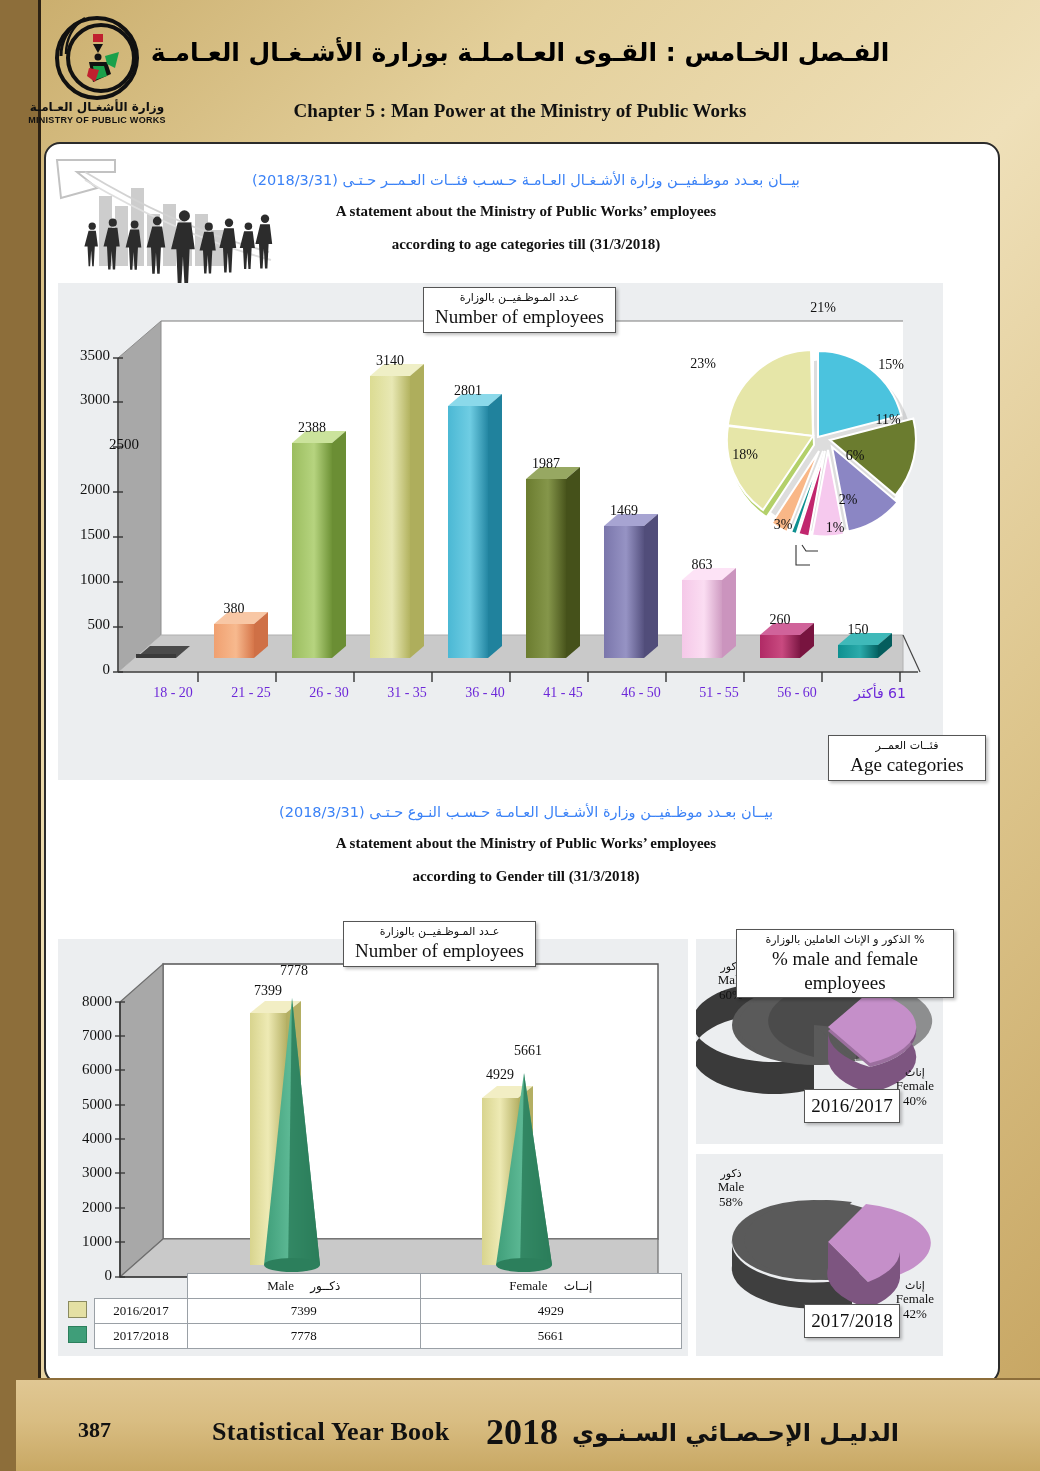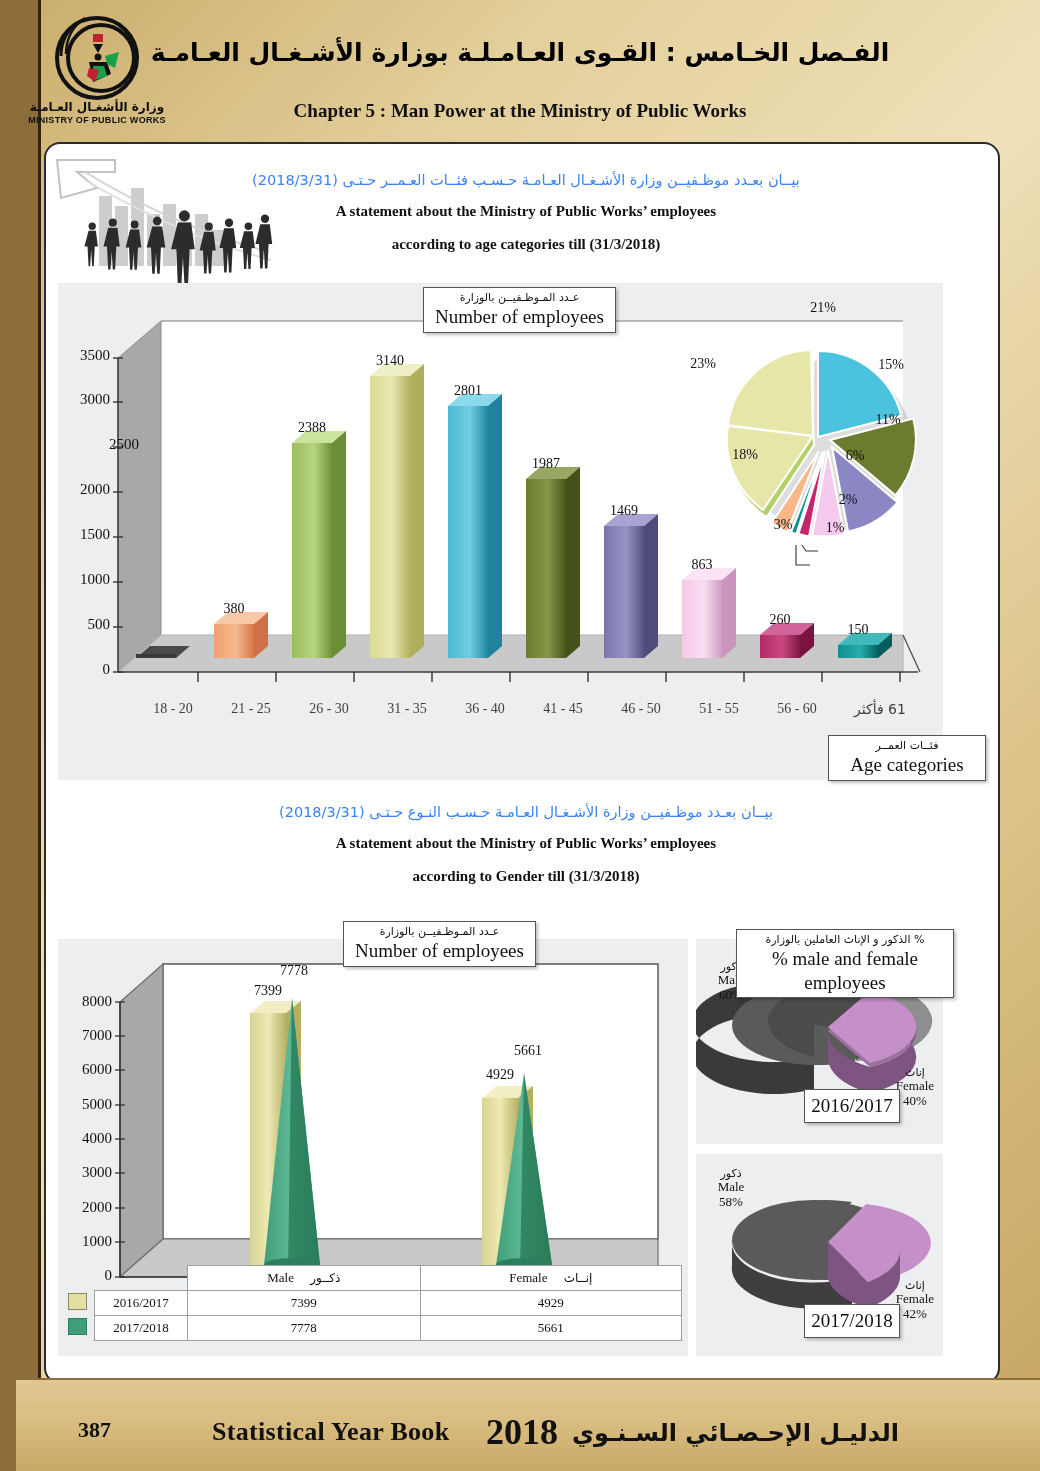--- a/index.html
+++ b/index.html
@@ -44,21 +44,21 @@
 
   
   .callout{position:absolute;background:#fff;border:1px solid #555;
     box-shadow:2px 2px 3px rgba(0,0,0,.25);text-align:center;padding:3px 8px;z-index:9;}
   .callout .ca{font-family:"DejaVu Sans",sans-serif;font-size:11px;color:#111;direction:rtl;line-height:1.25;}
   .callout .ce{font-family:"Liberation Serif",serif;font-size:19px;color:#111;line-height:1.25;}
 
   
   .panel{position:absolute;background:#eceef0;}
   .axis-num{position:absolute;font-family:"Liberation Serif",serif;font-size:15px;color:#111;text-align:right;}
-  .cat-lbl{position:absolute;font-family:"Liberation Serif",serif;font-size:14px;color:#404040;text-align:center;margin-top:16px;}
+  .cat-lbl{position:absolute;font-family:"Liberation Serif",serif;font-size:14px;color:#6d28d9;text-align:center;}
   .val-lbl{position:absolute;font-family:"Liberation Serif",serif;font-size:14px;color:#111;text-align:center;}
   .pct-lbl{position:absolute;font-family:"Liberation Serif",serif;font-size:14px;color:#111;text-align:center;}
   .gen-lbl{position:absolute;text-align:center;line-height:1.12;}
   .gen-lbl .ga{font-family:"DejaVu Sans",sans-serif;font-size:11px;color:#111;direction:rtl;}
   .gen-lbl .ge{font-family:"Liberation Serif",serif;font-size:13px;color:#111;}
 
   
   .ltbl{position:absolute;border-collapse:collapse;font-family:"Liberation Serif",serif;font-size:13px;}
   .ltbl td{border:1px solid #9aa0a6;padding:2px 4px;text-align:center;color:#111;background:#fff;height:20px;}
   .ltbl td.yr{width:84px;}
@@ -503,21 +503,21 @@
     <div class="axis-num" style="left:2px;top:294px;width:52px;">1000</div>
     <div class="axis-num" style="left:2px;top:328px;width:52px;">0</div>
 
     
     <div class="val-lbl" style="left:180px;top:44px;width:60px;">7399</div>
     <div class="val-lbl" style="left:206px;top:24px;width:60px;">7778</div>
     <div class="val-lbl" style="left:412px;top:128px;width:60px;">4929</div>
     <div class="val-lbl" style="left:440px;top:104px;width:60px;">5661</div>
 
     
-    <table class="ltbl" style="left:2px;top:326px;width:622px;">
+    <table class="ltbl" style="left:2px;top:334px;width:622px;">
       <tbody>
           <tr>
         <td class="sw"></td>
         <td class="yr" style="border:none;background:transparent;"></td>
         <td>
           <span>Male</span>
           &nbsp;&nbsp;&nbsp;
           <span class="kar">ذكــور</span>
         </td>
         <td>

